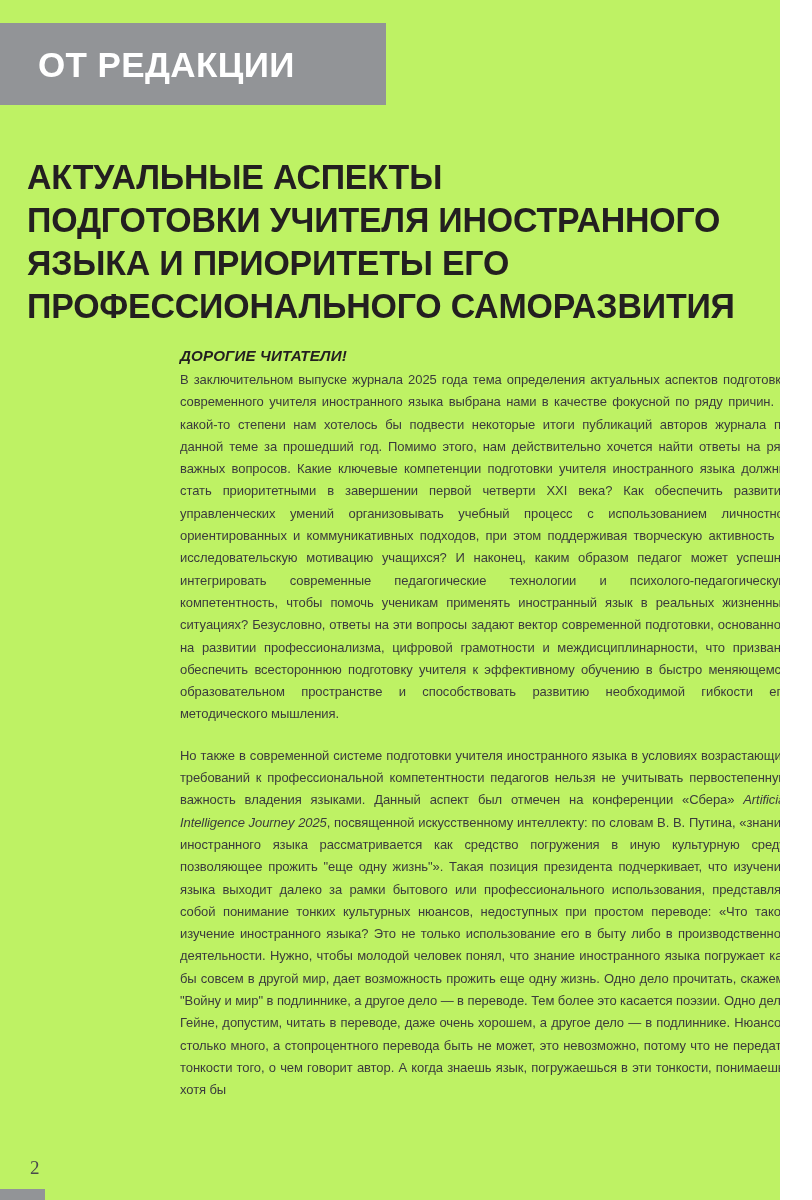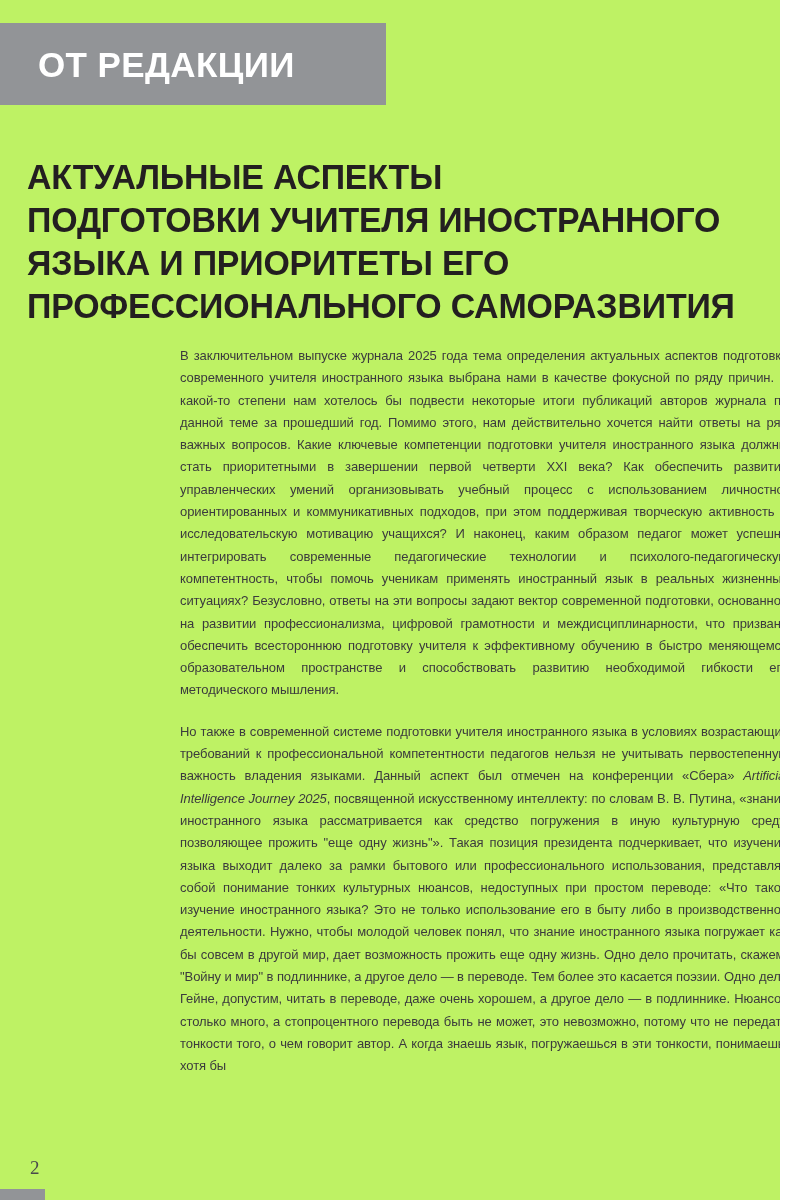--- a/index.html
+++ b/index.html
@@ -128,20 +128,21 @@
   </div>
 
   <h1 class="article-title">
     <span class="tline">АКТУАЛЬНЫЕ АСПЕКТЫ</span>
     <span class="tline">ПОДГОТОВКИ УЧИТЕЛЯ ИНОСТРАННОГО</span>
     <span class="tline">ЯЗЫКА И ПРИОРИТЕТЫ ЕГО</span>
     <span class="tline">ПРОФЕССИОНАЛЬНОГО САМОРАЗВИТИЯ</span>
   </h1>
 
   <div class="body-column">
+    <p class="lede-heading">ДОРОГИЕ ЧИТАТЕЛИ!</p>
 
     <p class="body-paragraph">В заключительном выпуске журнала 2025 года тема определения актуальных аспектов подготовки современного учителя иностранного языка выбрана нами в качестве фокусной по ряду причин. В какой-то степени нам хотелось бы подвести некоторые итоги публикаций авторов журнала по данной теме за прошедший год. Помимо этого, нам действительно хочется найти ответы на ряд важных вопросов. Какие ключевые компетенции подготовки учителя иностранного языка должны стать приоритетными в завершении первой четверти XXI века? Как обеспечить развитие управленческих умений организовывать учебный процесс с использованием личностно-ориентированных и коммуникативных подходов, при этом поддерживая творческую активность и исследовательскую мотивацию учащихся? И наконец, каким образом педагог может успешно интегрировать современные педагогические технологии и психолого-педагогическую компетентность, чтобы помочь ученикам применять иностранный язык в реальных жизненных ситуациях? Безусловно, ответы на эти вопросы задают вектор современной подготовки, основанной на развитии профессионализма, цифровой грамотности и междисциплинарности, что призвано обеспечить всестороннюю подготовку учителя к эффективному обучению в быстро меняющемся образовательном пространстве и способствовать развитию необходимой гибкости его методического мышления.</p>
 
     <p class="body-paragraph">
       <span>Но также в современной системе подготовки учителя иностранного языка в условиях возрастающих требований к профессиональной компетентности педагогов нельзя не учитывать первостепенную важность владения языками. Данный аспект был отмечен на конференции «Сбера» </span><em>Artificial Intelligence Journey 2025</em><span>, посвященной искусственному интеллекту: по словам В. В. Путина, «знание иностранного языка рассматривается как средство погружения в иную культурную среду, позволяющее прожить "еще одну жизнь"». Такая позиция президента подчеркивает, что изучение языка выходит далеко за рамки бытового или профессионального использования, представляя собой понимание тонких культурных нюансов, недоступных при простом переводе: «Что такое изучение иностранного языка? Это не только использование его в быту либо в производственной деятельности. Нужно, чтобы молодой человек понял, что знание иностранного языка погружает как бы совсем в другой мир, дает возможность прожить еще одну жизнь. Одно дело прочитать, скажем, "Войну и мир" в подлиннике, а другое дело — в переводе. Тем более это касается поэзии. Одно дело Гейне, допустим, читать в переводе, даже очень хорошем, а другое дело — в подлиннике. Нюансов столько много, а стопроцентного перевода быть не может, это невозможно, потому что не передать тонкости того, о чем говорит автор. А когда знаешь язык, погружаешься в эти тонкости, понимаешь, хотя бы</span>
     </p>
   </div>
 
   <div class="folio">2</div>
 

